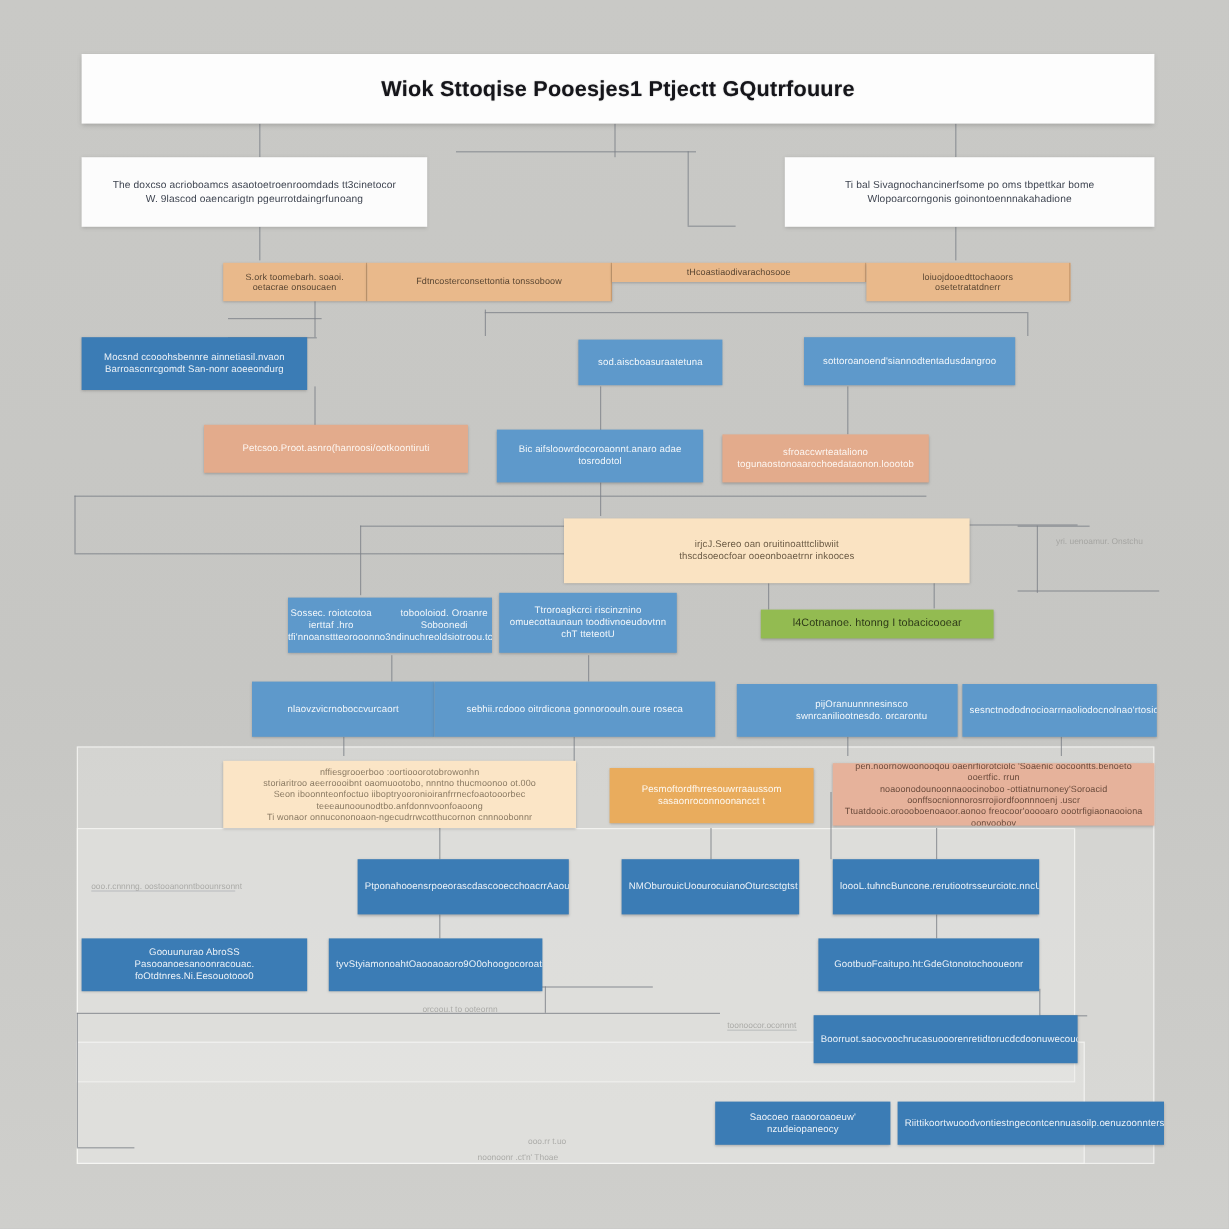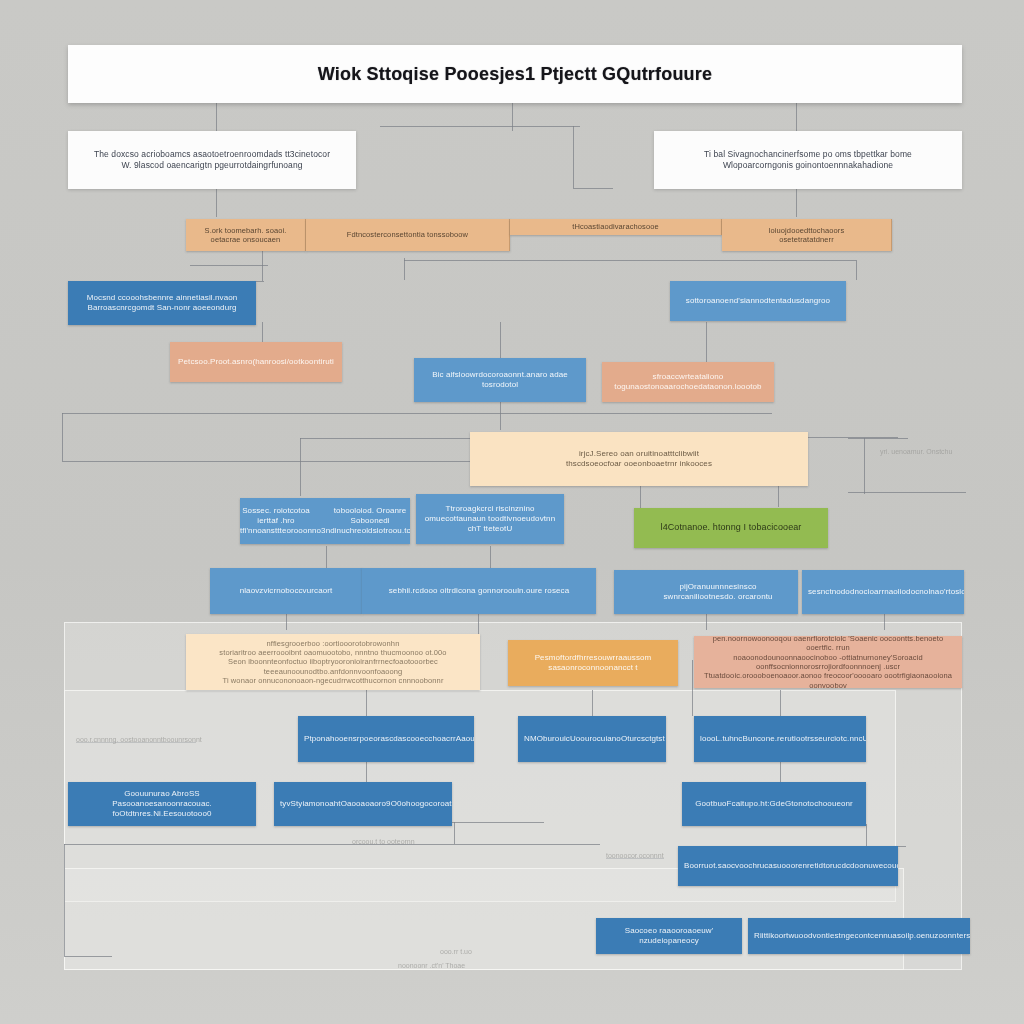--- a/index.html
+++ b/index.html
@@ -230,26 +230,29 @@
   <div class="node band-cell blurtext" style="left:722px; top:219px; width:170px; height:32px; flex-direction:column;">
     <span class="txt">loiuojdooedttochaoors</span>
     <span class="txt">osetetratatdnerr</span>
   </div>
 
   <div class="node blue blurtext" style="left:68px; top:281px; width:188px; height:44px; flex-direction:column;">
     <span class="txt">Mocsnd ccooohsbennre ainnetiasil.nvaon</span>
     <span class="txt">Barroascnrcgomdt San-nonr aoeeondurg</span>
   </div>
 
+  <div class="node blue-light blurtext" style="left:482px; top:283px; width:120px; height:38px;">
+    <span class="txt">sod.aiscboasuraatetuna</span>
+  </div>
 
   <div class="node blue-light blurtext" style="left:670px; top:281px; width:176px; height:40px;">
     <span class="txt">sottoroanoend'siannodtentadusdangroo</span>
   </div>
 
-  <div class="node salmon blurtext" style="left:170px; top:342px; width:172px; height:40px;">
+  <div class="node salmon blurtext" style="left:170px; top:354px; width:220px; height:40px;">
     <span class="txt">Petcsoo.Proot.asnro(hanroosi/ootkoontiruti</span>
   </div>
 
   <div class="node blue-light blurtext" style="left:414px; top:358px; width:172px; height:44px;">
     <span class="txt">Bic aifsloowrdocoroaonnt.anaro adae tosrodotol</span>
   </div>
 
   <div class="node salmon blurtext" style="left:602px; top:362px; width:172px; height:40px;">
     <span class="txt">sfroaccwrteataliono togunaostonoaarochoedataonon.loootob</span>
   </div>
@@ -262,21 +265,21 @@
   <div class="node blue-light blurtext" style="left:240px; top:498px; width:170px; height:46px; flex-direction:row;">
     <span class="txt">Sossec. roiotcotoa ierttaf .hro getfi'nnoansttteorooonno</span>
     <span class="txt">tobooloiod.  Oroanre  Soboonedi  3ndinuchreoldsiotroou.tc11</span>
   </div>
 
   <div class="node blue-light blurtext" style="left:416px; top:494px; width:148px; height:50px; flex-direction:column;">
     <span class="txt">Ttroroagkcrci riscinznino</span>
     <span class="txt">omuecottaunaun toodtivnoeudovtnn chT tteteotU</span>
   </div>
 
-  <div class="node green blurtext" style="left:634px; top:508px; width:194px; height:40px;">
+  <div class="node green blurtext" style="left:634px; top:508px; width:194px; height:24px;">
     <span class="txt">l4Cotnanoe. htonng I tobacicooear</span>
   </div>
 
   <div class="node blue-light blurtext" style="left:210px; top:568px; width:152px; height:46px;">
     <span class="txt">nlaovzvicrnoboccvurcaort</span>
   </div>
   <div class="node blue-light blurtext" style="left:362px; top:568px; width:234px; height:46px;">
     <span class="txt">sebhii.rcdooo oitrdicona gonnoroouln.oure roseca</span>
   </div>
   <div class="node blue-light blurtext" style="left:614px; top:570px; width:184px; height:44px;padding-left:30px;">

